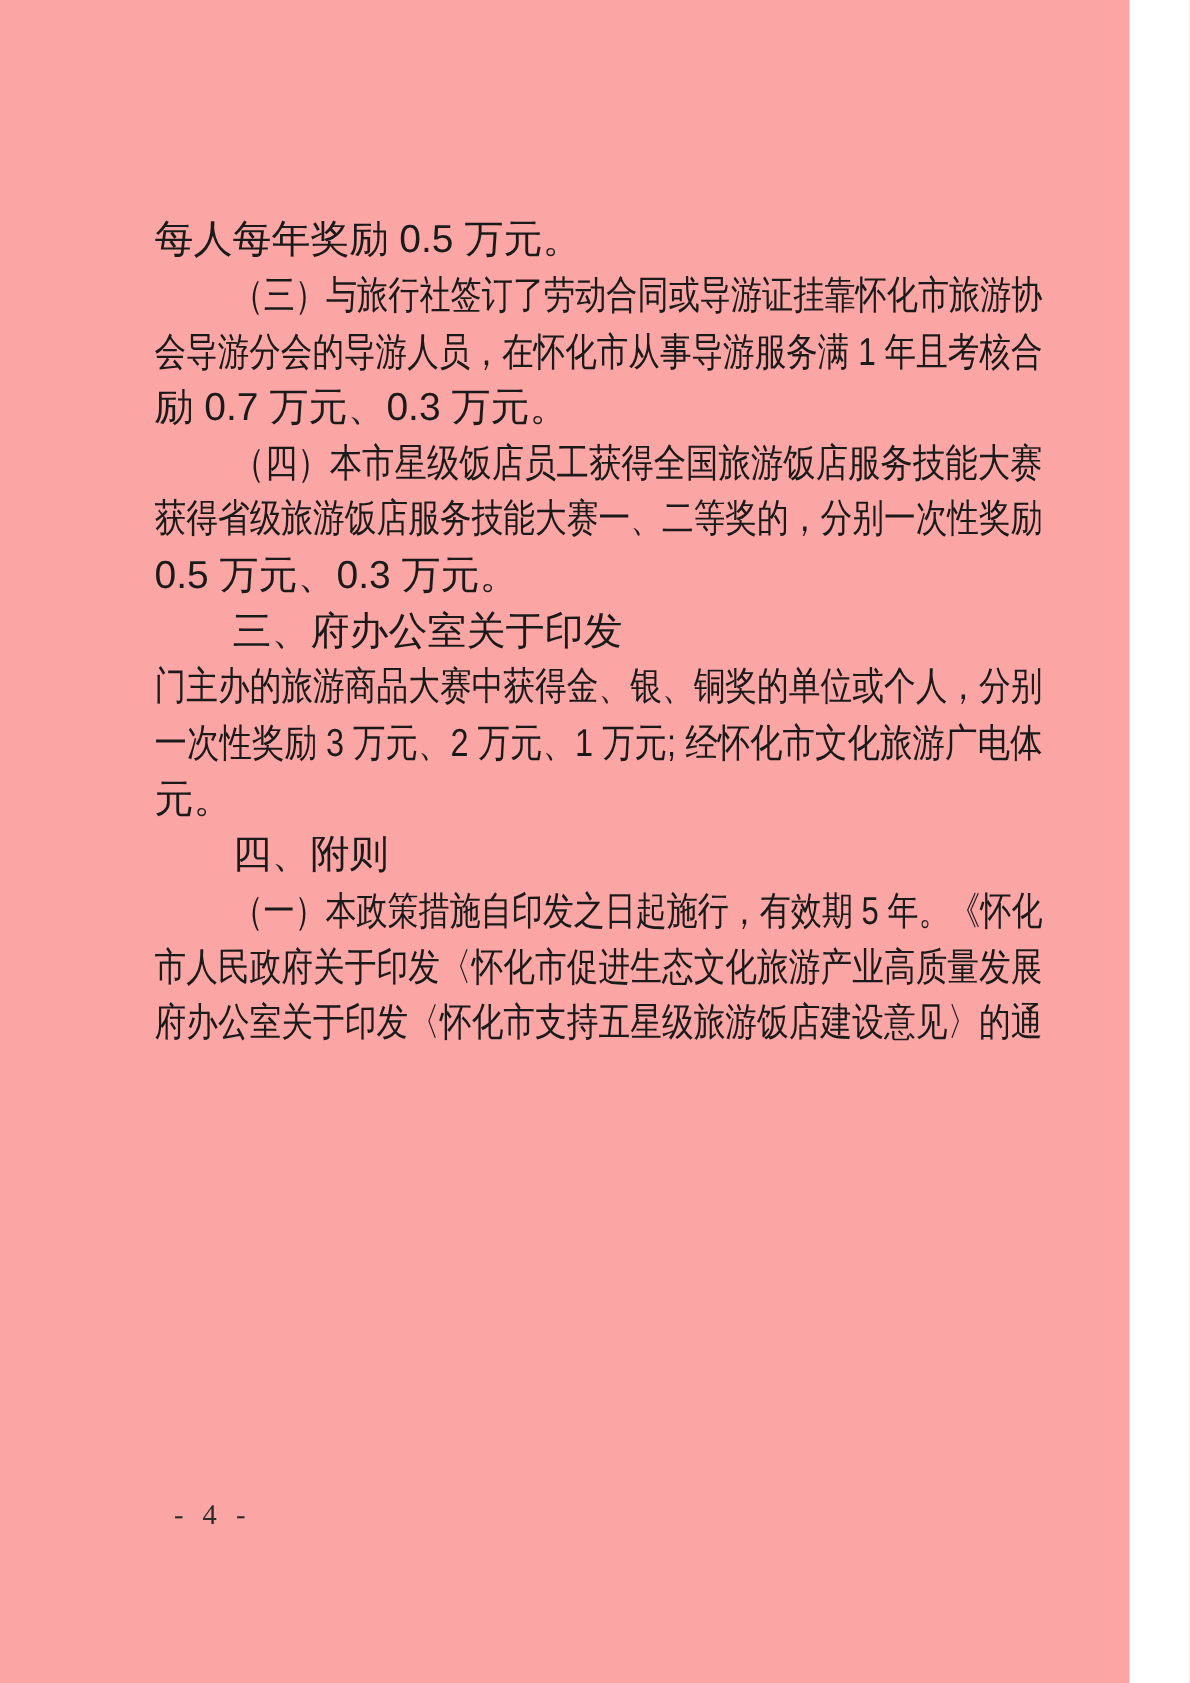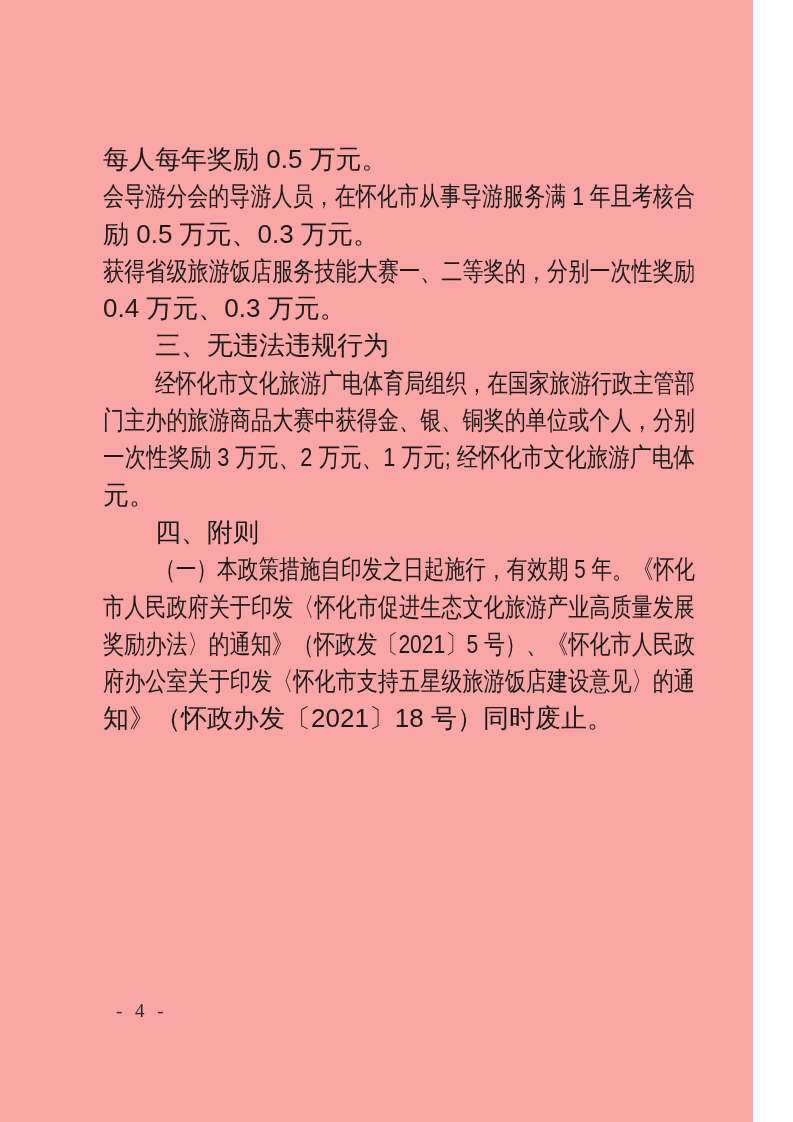--- a/index.html
+++ b/index.html
@@ -38,32 +38,31 @@
     color: #2b2b2b;
     letter-spacing: 4px;
   }
 </style>
 </head>
 <body>
 
 <div class="page">
   <div class="text-body">
       <div class="line"><span class="line-text">每人每年奖励 0.5 万元。</span></div>
+      <div class="line indent"><span class="line-text" style="transform: scaleX(0.798817);">（三）与旅行社签订了劳动合同或导游证挂靠怀化市旅游协</span></div>
       <div class="line"><span class="line-text" style="transform: scaleX(0.809936);">会导游分会的导游人员，在怀化市从事导游服务满 1 年且考核合</span></div>
-      <div class="line"><span class="line-text">励 0.5 万元、0.3 万元。</span></div>
+      <div class="line"><span class="line-text">励 0.7 万元、0.3 万元。</span></div>
+      <div class="line indent"><span class="line-text" style="transform: scaleX(0.830769);">（四）本市星级饭店员工获得全国旅游饭店服务技能大赛</span></div>
       <div class="line"><span class="line-text" style="transform: scaleX(0.813187);">获得省级旅游饭店服务技能大赛一、二等奖的，分别一次性奖励</span></div>
-      <div class="line"><span class="line-text">0.4 万元、0.3 万元。</span></div>
-      <div class="line indent"><span class="line-text">三、无违法违规行为</span></div>
-      <div class="line indent"><span class="line-text" style="transform: scaleX(0.798817);">经怀化市文化旅游广电体育局组织，在国家旅游行政主管部</span></div>
+      <div class="line"><span class="line-text">0.5 万元、0.3 万元。</span></div>
+      <div class="line indent"><span class="line-text">三、府办公室关于印发</span></div>
       <div class="line"><span class="line-text" style="transform: scaleX(0.813187);">门主办的旅游商品大赛中获得金、银、铜奖的单位或个人，分别</span></div>
       <div class="line"><span class="line-text" style="transform: scaleX(0.832941);">一次性奖励 3 万元、2 万元、1 万元; 经怀化市文化旅游广电体</span></div>
       <div class="line"><span class="line-text">元。</span></div>
       <div class="line indent"><span class="line-text">四、附则</span></div>
       <div class="line indent"><span class="line-text" style="transform: scaleX(0.795379);">（一）本政策措施自印发之日起施行，有效期 5 年。《怀化</span></div>
       <div class="line"><span class="line-text" style="transform: scaleX(0.813187);">市人民政府关于印发〈怀化市促进生态文化旅游产业高质量发展</span></div>
-      <div class="line"><span class="line-text" style="transform: scaleX(0.81148);">奖励办法〉的通知》（怀政发〔2021〕5 号）、《怀化市人民政</span></div>
       <div class="line"><span class="line-text" style="transform: scaleX(0.813187);">府办公室关于印发〈怀化市支持五星级旅游饭店建设意见〉的通</span></div>
-      <div class="line"><span class="line-text">知》（怀政办发〔2021〕18 号）同时废止。</span></div>
     </div>
   <div class="footer">
     <span>- 4 -</span>
   </div>
 </div>
 
 </body></html>

